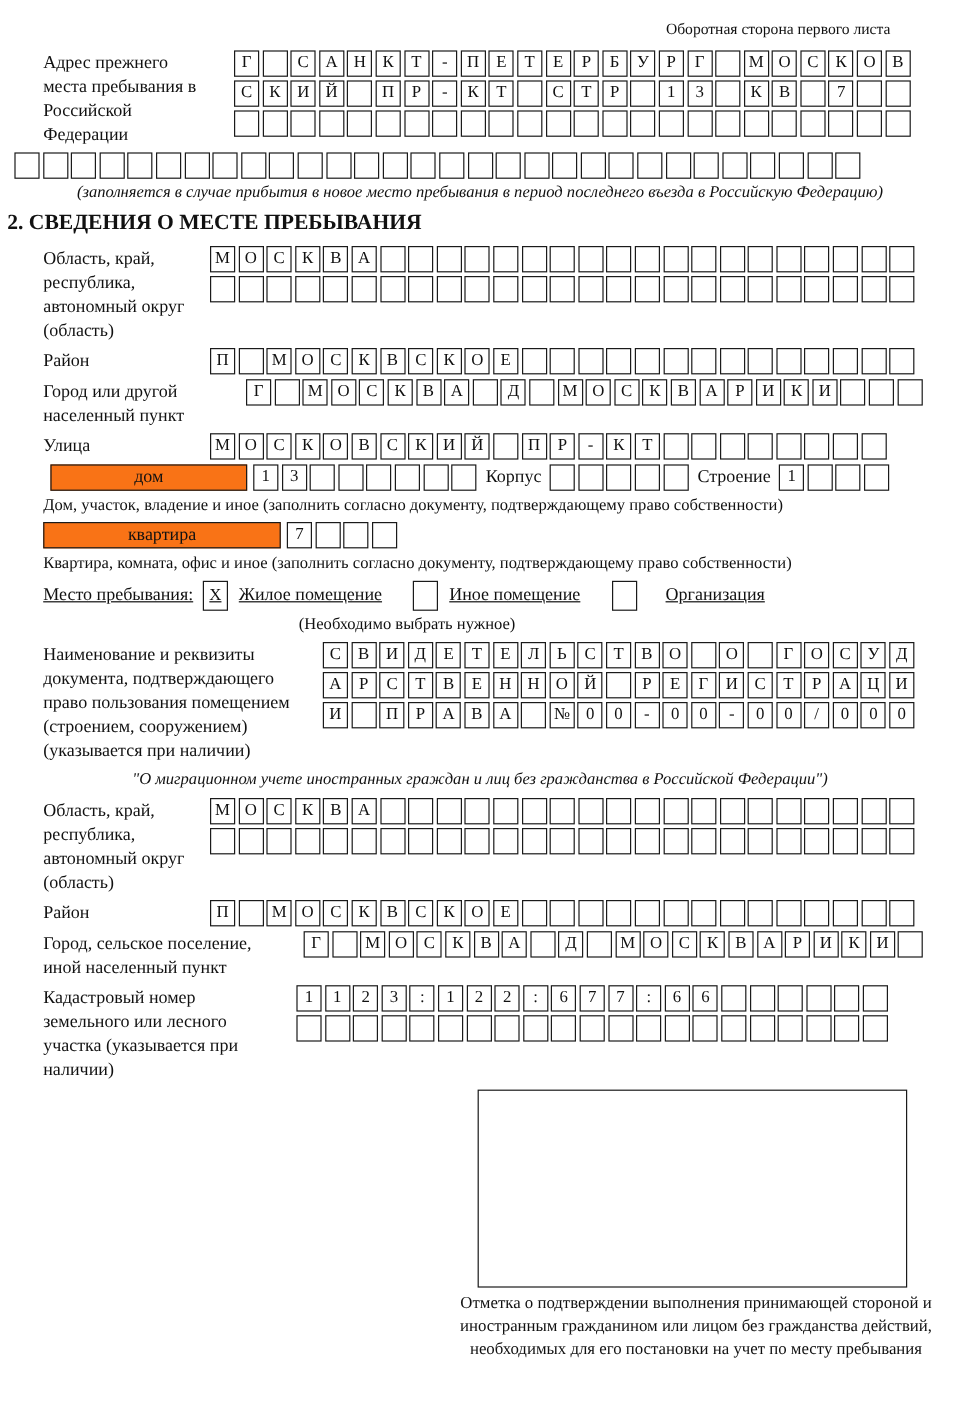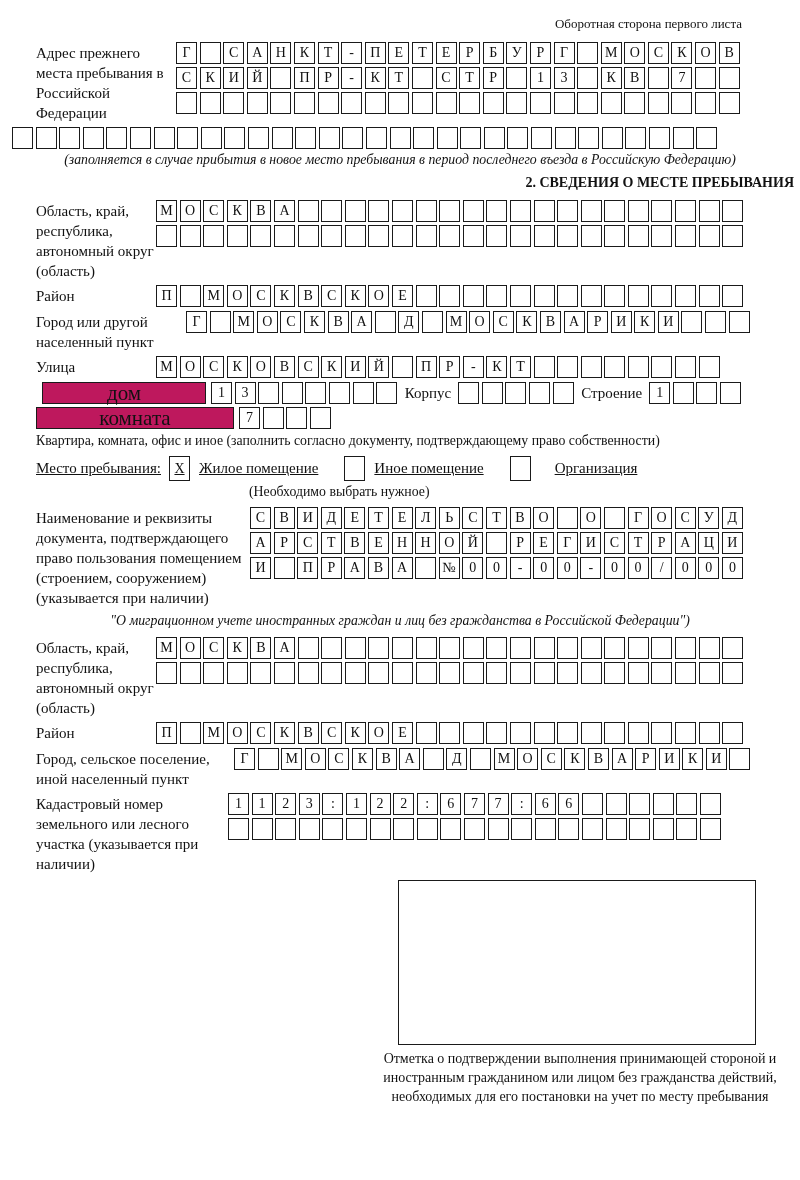--- a/index.html
+++ b/index.html
@@ -4,46 +4,46 @@
 <style>
   html,body{margin:0;padding:0;background:#fff;}
   body{
     width:800px;height:1180px;
     font-family:"Liberation Serif","DejaVu Serif",serif;
     color:#111;font-size:15px;
     overflow:hidden;
   }
   .page{padding:4px 6px 0 6px;}
   .header-note{text-align:right;padding:12px 52px 10px 0;font-size:13px;}
-  .fline{display:flex;align-items:flex-start;padding-left:30px;margin-bottom:4px;}
+  .fline{display:flex;align-items:flex-start;padding-left:30px;margin-bottom:4px;gap:19px;}
   .flabel{font-size:15px;line-height:20px;flex:none;padding-top:1px;}
   .w-prev{width:140px;}
   .w-oblast{width:120px;}
   .w-rayon{width:120px;}
   .w-gorod{width:150px;}
   .w-ulitsa{width:120px;}
   .w-doc{width:214px;}
   .w-gorod2{width:198px;}
   .w-kadastr{width:192px;}
   .rows .cellrow{margin-bottom:3px;}
   .cellrow{display:flex;flex:none;}
   .cell{
     width:19px;height:20px;border:1.6px solid #1a1a1a;margin-right:2.6px;
     display:inline-flex;align-items:center;justify-content:center;
     font-size:14px;flex:none;background:#fff;
   }
   .fullrow{padding-left:6px;margin-bottom:2px;}
   .note{font-size:13.8px;line-height:18px;}
   .center{text-align:center;font-style:italic;}
   .indent{padding-left:30px;margin:1px 0 5px 0;}
-  .sec-title{text-align:right;font-weight:bold;font-size:14px;margin:6px 0 9px 0;}
+  .sec-title{text-align:left;font-weight:bold;font-size:18px;margin:6px 0 9px 0;}
   .domline{display:flex;align-items:center;padding-left:36px;margin:2px 0 3px 0;}
   .widebox{
     border:1.6px solid #1a1a1a;height:20px;display:flex;align-items:center;justify-content:center;
-    font-size:21px;flex:none;margin-right:5px;background:#be185d;
+    font-size:15px;flex:none;margin-right:5px;background:#f97316;
   }
   .dom-box{width:162px;}
   .kvartira-box{width:196px;}
   .inline-label{margin:0 7px 0 5px;font-size:15px;flex:none;}
   .kvline{display:flex;align-items:center;padding-left:30px;margin:3px 0 3px 0;}
   .mestoline{display:flex;align-items:center;padding-left:30px;margin:6px 0 2px 0;text-decoration:underline;}
   .mesto-label{margin-right:8px;}
   .checkbox{
     width:19px;height:23px;border:1.6px solid #1a1a1a;display:inline-flex;flex:none;
     align-items:center;justify-content:center;font-size:14px;background:#fff;
@@ -357,23 +357,24 @@
         <span class="cell"></span>
       </div>
     <span class="inline-label">Строение</span>
     <div class="cellrow">
         <span class="cell">1</span>
         <span class="cell"></span>
         <span class="cell"></span>
         <span class="cell"></span>
       </div>
   </div>
+  <div class="note indent">Дом, участок, владение и иное (заполнить согласно документу, подтверждающему право собственности)</div>
 
   <div class="kvline">
-    <div class="widebox kvartira-box">комната</div>
+    <div class="widebox kvartira-box">квартира</div>
     <div class="cellrow">
         <span class="cell">7</span>
         <span class="cell"></span>
         <span class="cell"></span>
         <span class="cell"></span>
       </div>
   </div>
   <div class="note indent">Квартира, комната, офис и иное (заполнить согласно документу, подтверждающему право собственности)</div>
 
   <div class="mestoline">

